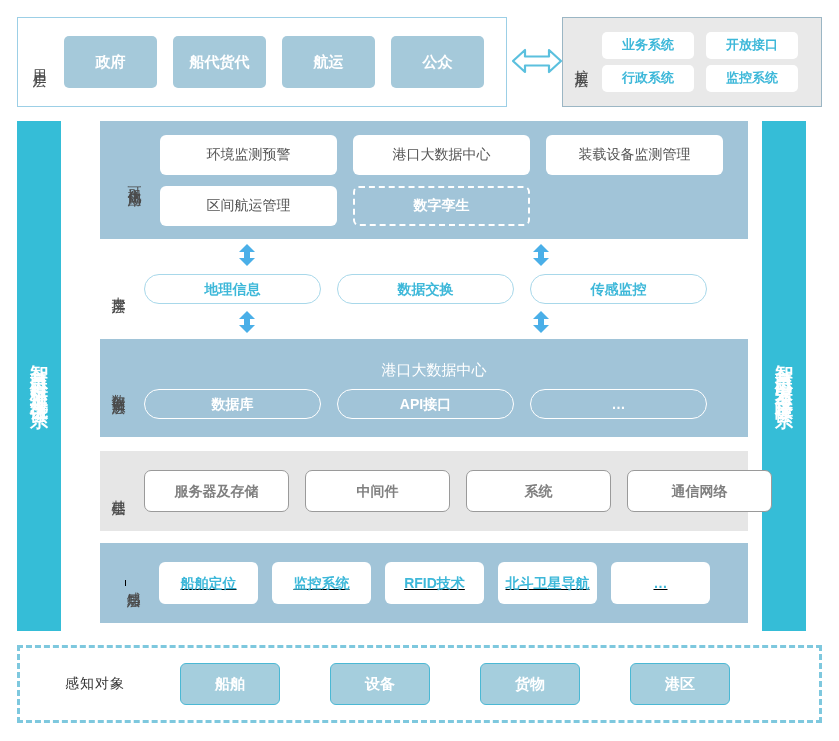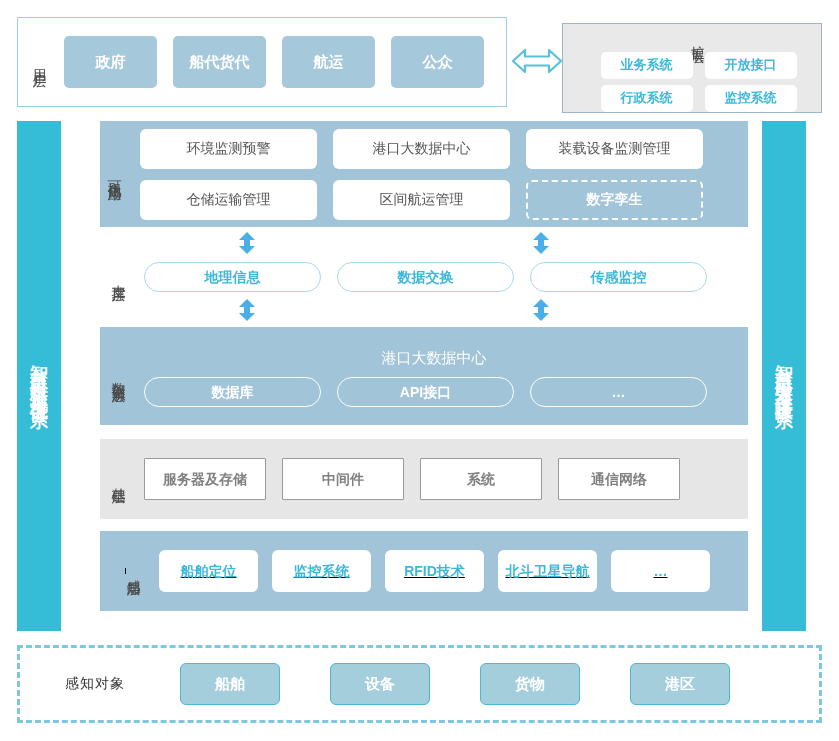--- a/index.html
+++ b/index.html
@@ -47,25 +47,25 @@
     border-radius: 5px;
     color: #ffffff;
     font-size: 15px;
   }
 
   
   .hz-arrow { position: absolute; left: 511px; top: 46px; width: 52px; height: 30px; }
 
   
   .exp-layer {
-    position: absolute; left: 562px; top: 23px;
+    position: absolute; left: 562px; top: 17px;
     width: 260px; height: 90px;
     border: 1.5px solid #9bb6c4;
     background: #e9e9e9;
-    display: flex; align-items: center; flex-direction: column;
+    display: flex; align-items: center;
   }
   .exp-layer .vlabel { margin-left: 12px; height: 66px; font-size: 14px; }
   .exp-grid {
     display: grid; grid-template-columns: repeat(2, 92px);
     gap: 6px 12px; margin-left: 13px;
   }
   .exp-chip {
     height: 27px; background: #ffffff; border-radius: 5px;
     color: #3eb8d9; font-size: 13px;
   }
@@ -86,22 +86,22 @@
 
   
   .stack { position: absolute; left: 100px; top: 121px; width: 648px; }
 
   .band { display: flex; align-items: center; }
   .band .vlabel { flex: 0 0 auto; }
 
   
   .vis-layer {
     background: #a1c4d8;
-    height: 106px;
-    padding-left: 8px;
+    height: 118px;
+    padding-left: 28px;
   }
   .vis-layer .vlabel { height: 100px; font-size: 14px; letter-spacing: 2px; }
   .vis-grid {
     display: grid; grid-template-columns: repeat(3, 177px);
     gap: 11px 16px; margin-left: 18px;
   }
   .vis-chip {
     height: 40px; background: #ffffff; border-radius: 6px;
     color: #555555; font-weight: normal; font-size: 14px;
   }
@@ -139,22 +139,22 @@
     width: 177px; height: 30px; background: transparent;
     border: 1.5px solid #ffffff; border-radius: 15px;
     color: #ffffff; font-size: 14px;
   }
 
   
   .infra-layer { background: #e6e6e6; height: 80px; padding-left: 12px; }
   .infra-layer .vlabel { height: 66px; font-size: 14px; letter-spacing: 2px; }
   .infra-row { display: flex; gap: 16px; margin-left: 18px; }
   .infra-chip {
-    width: 122px; height: 42px; background: #ffffff;
-    border: 1.5px solid #9a9a9a; border-radius: 1px;
+    width: 145px; height: 42px; background: #ffffff;
+    border: 1.5px solid #9a9a9a; border-radius: 7px;
     color: #808080; font-size: 14px;
   }
 
   
   .percep-layer { background: #a1c4d8; height: 80px; padding-left: 27px; text-decoration: underline; }
   .percep-layer .vlabel { height: 66px; font-size: 14px; letter-spacing: 2px; }
   .percep-row { display: flex; gap: 14px; margin-left: 18px; }
   .percep-chip {
     width: 99px; height: 42px; background: #ffffff; border-radius: 6px;
     color: #3eb8d9; font-size: 14px;
@@ -221,21 +221,20 @@
   </div>
 
   <div class="stack">
 
     <div class="band vis-layer">
       <div class="vlabel">可视化应用</div>
       <div class="vis-grid">
         <div class="chip vis-chip">环境监测预警</div>
         <div class="chip vis-chip">港口大数据中心</div>
         <div class="chip vis-chip">装载设备监测管理</div>
-        <div class="chip vis-chip">仓储运输管理</div>
         <div class="chip vis-chip">区间航运管理</div>
         <div class="chip vis-chip dashed">数字孪生</div>
       </div>
     </div>
 
     <div class="band support-layer">
       <div class="vlabel">支撑层</div>
       <div class="support-row">
         <div class="chip support-chip">地理信息</div>
         <div class="chip support-chip">数据交换</div>

